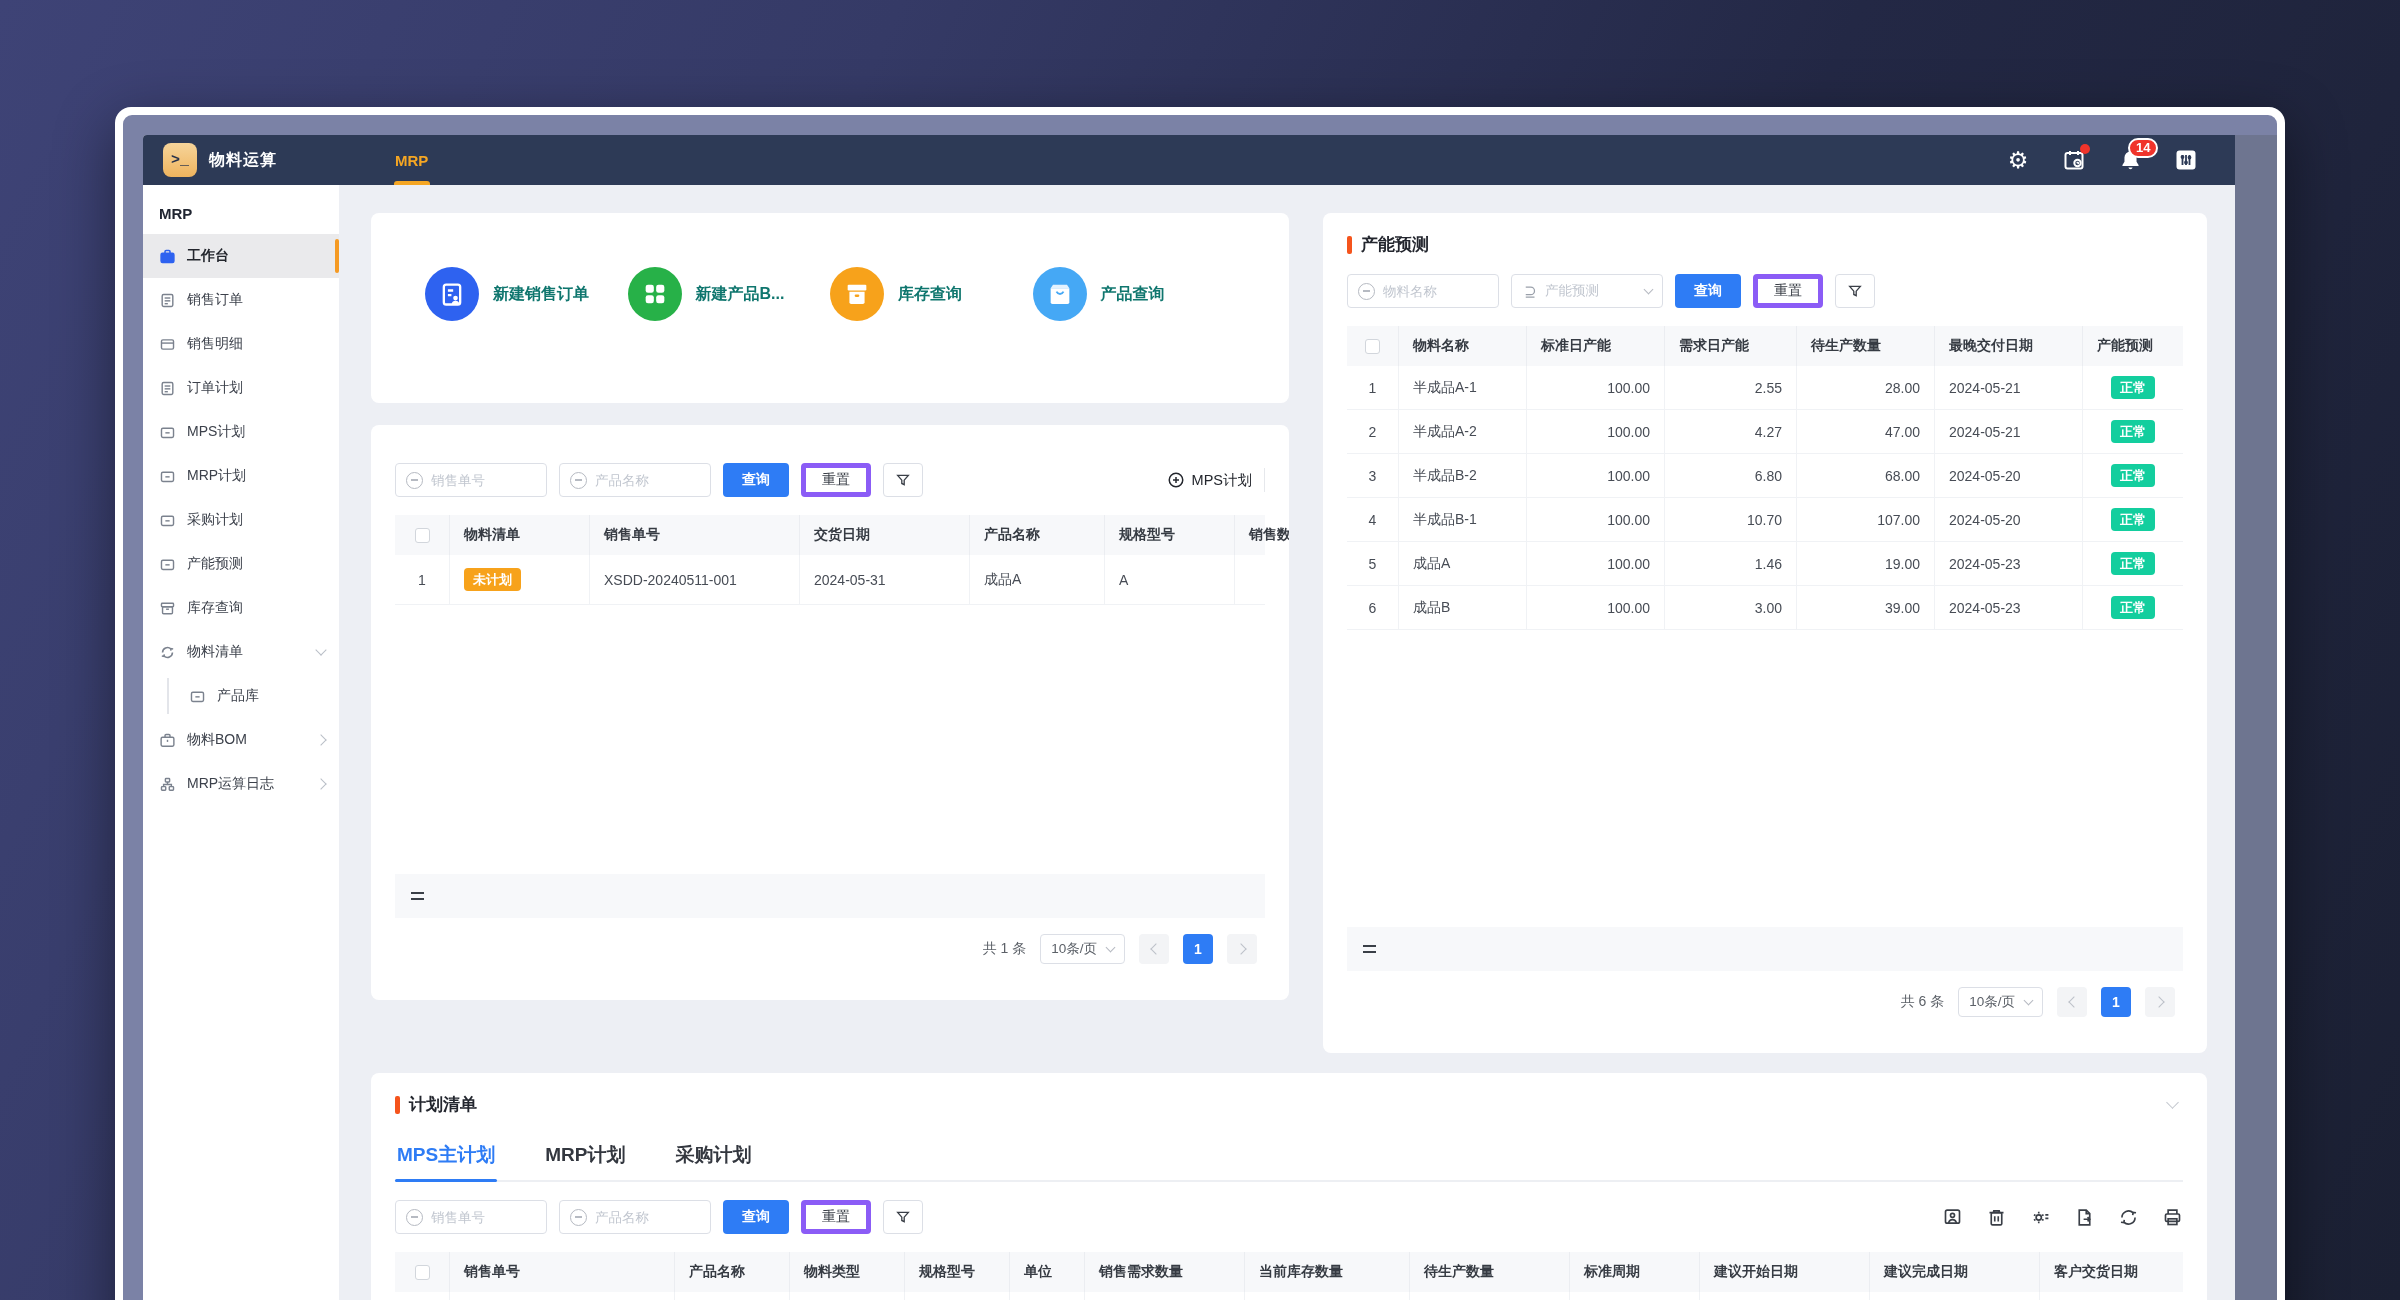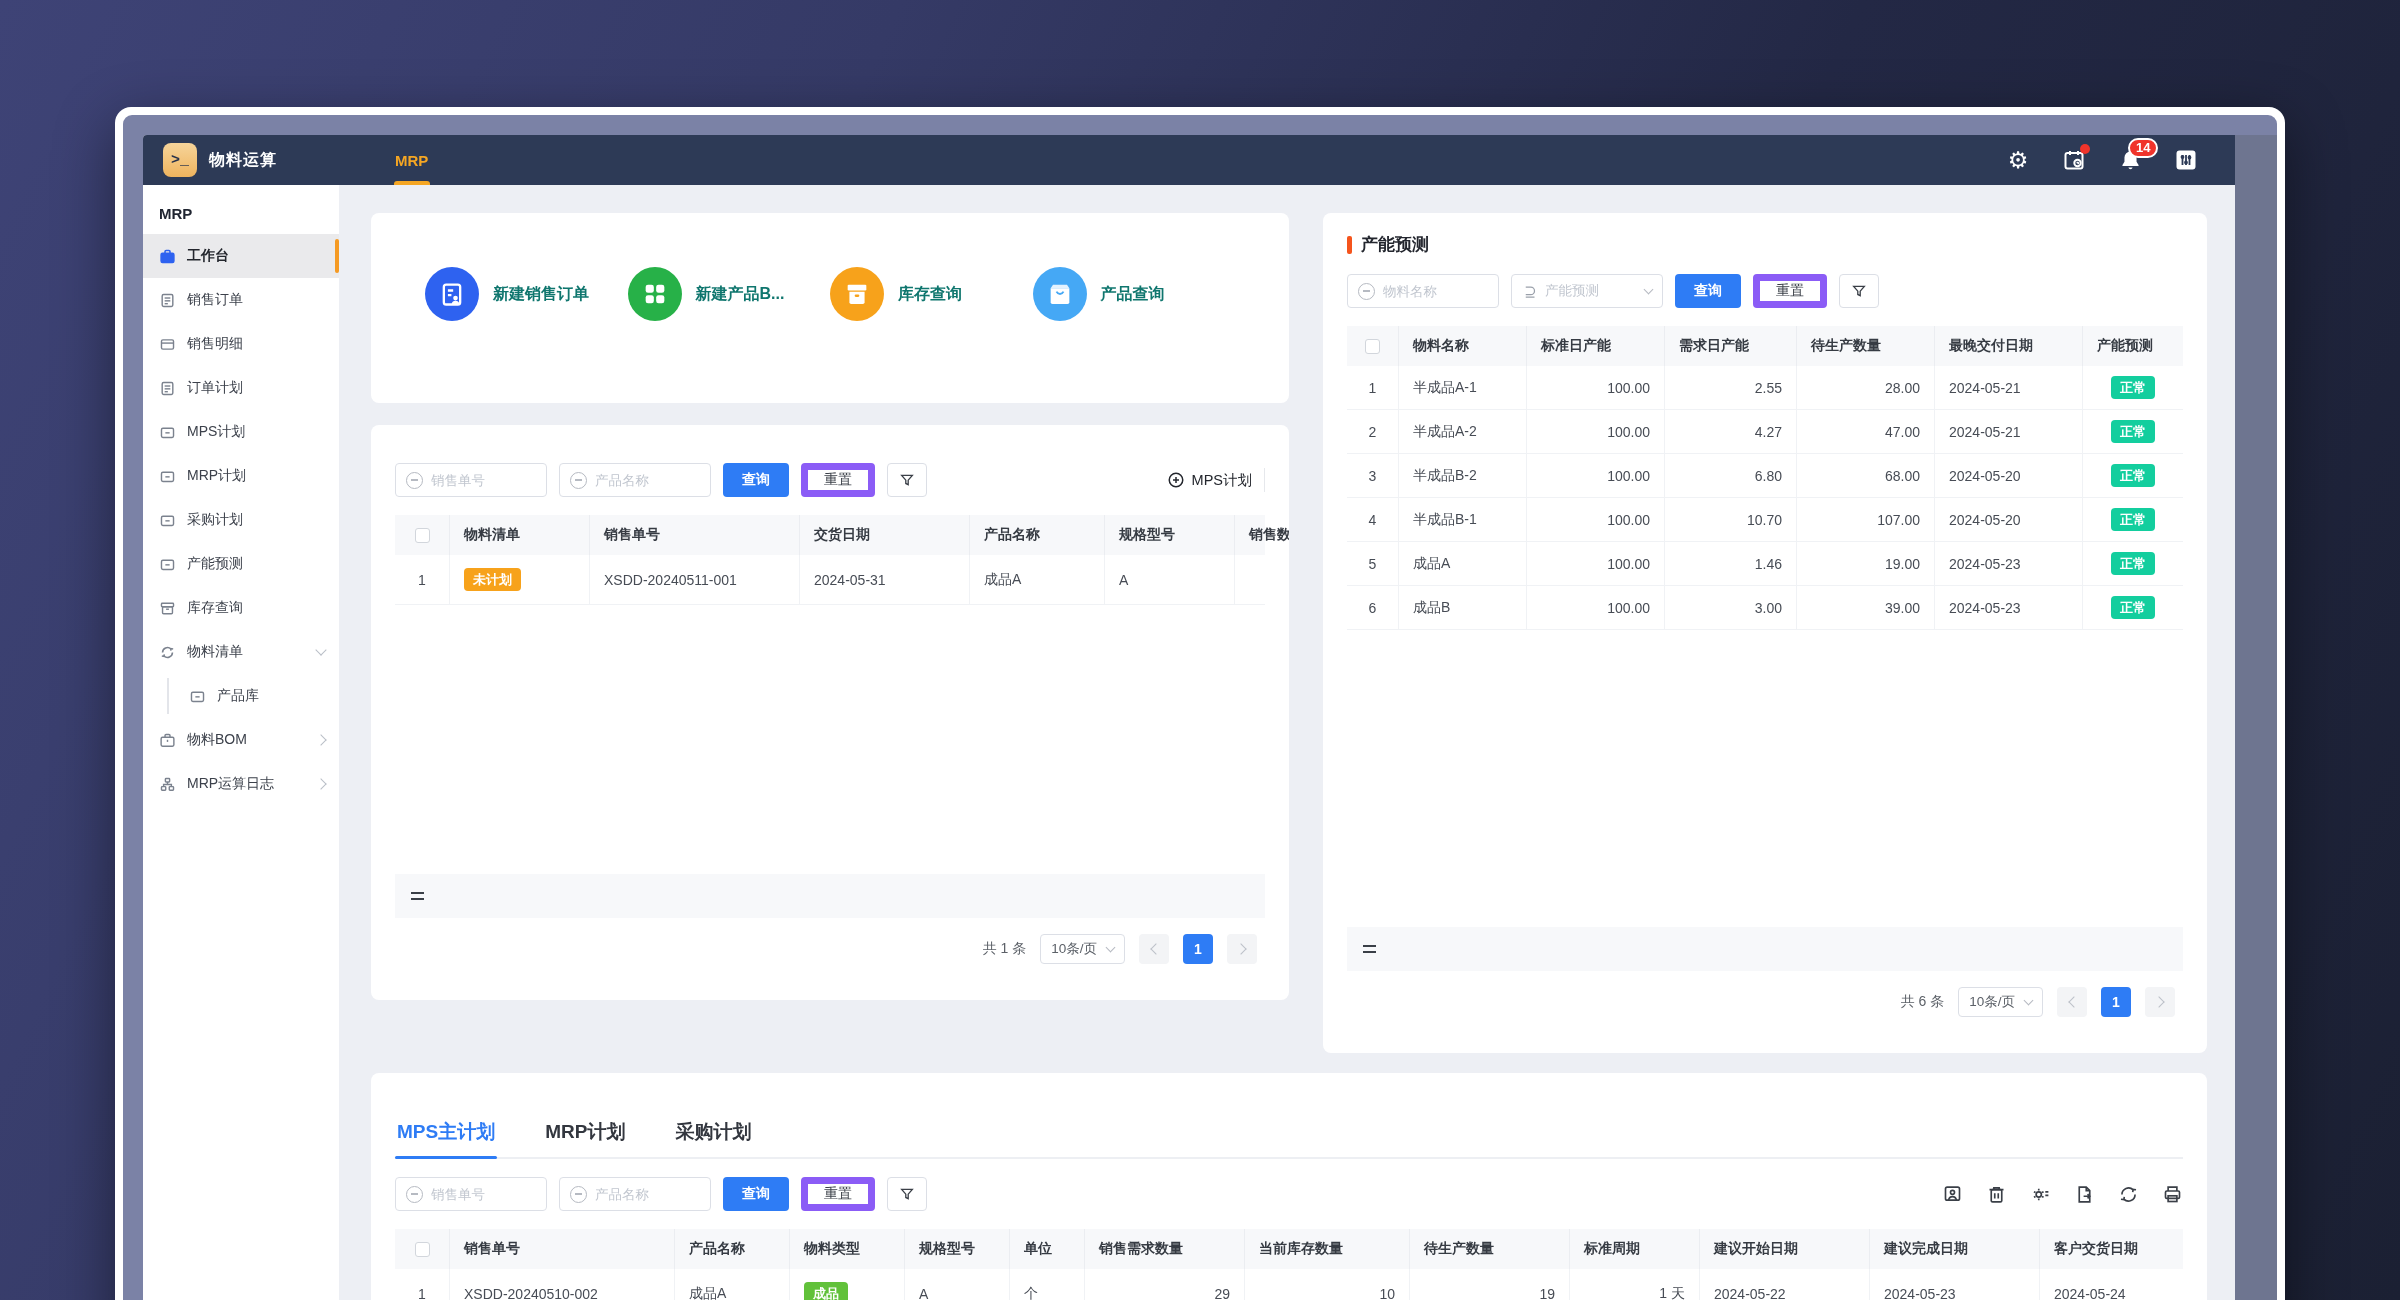--- a/index.html
+++ b/index.html
@@ -73,21 +73,21 @@
   .inp input { border:none; outline:none; width:100%; font-size:13.5px; color:#333; background:transparent;
     font-family:"Liberation Sans","DejaVu Sans",sans-serif; }
   .inp input::placeholder { color:#c1c6cf; }
   .pfx-circle { width:17px; height:17px; border:1.4px solid #b6bac2; border-radius:50%; flex-shrink:0;
     display:flex; align-items:center; justify-content:center; }
   .pfx-circle::after { content:""; width:7px; height:2px; background:#b6bac2; }
   .sel-text { font-size:13.5px; color:#c1c6cf; flex:1; }
   .sel-chev { width:7px; height:7px; border-right:1.5px solid #b6bac2; border-bottom:1.5px solid #b6bac2; transform:rotate(45deg); margin-top:-3px; }
   .btn { height:34px; border-radius:4px; font-size:14px; display:flex; align-items:center; justify-content:center; cursor:pointer; }
   .btn-primary { background:#2e7cf5; color:#fff; padding:0 19px; font-weight:bold; }
-  .btn-plain { background:#fff; border:7px solid #8b5cf6; color:#3a3f47; padding:0 16px; }
+  .btn-plain { background:#fff; border:5px solid #8b5cf6; color:#3a3f47; padding:0 16px; }
   .btn-sq { width:40px; background:#fff; border:1px solid #dcdfe6; color:#3a3f47; }
   .link-btn { display:flex; align-items:center; gap:7px; font-size:14.5px; color:#23262d; cursor:pointer; white-space:nowrap; }
   .v-div { width:1px; height:24px; background:#e6e8ec; }
 
   
   .tbl { margin-top:18px; }
   .t-head { display:flex; background:#f7f8fa; height:40px; }
   .t-row { display:flex; background:#fff; height:50px; border-bottom:1px solid #f0f2f5; }
   .t-cell { display:flex; align-items:center; padding:0 14px; font-size:14px; color:#474c55;
     border-right:1px solid #f0f2f5; flex-shrink:0; overflow:hidden; white-space:nowrap; }
@@ -549,20 +549,25 @@
                   </div>
                 <div class="pag-cur">1</div>
                 <div class="pag-btn">
                     <span class="a rightA"></span>
                   </div>
               </div>
             </div>
           </div>
 
           <div class="card card-pad plan-card">
+            <div class="section-title plan-head">
+              <span class="s-bar"></span>
+              <span class="s-text">计划清单</span>
+              <span class="collapse-chev"></span>
+            </div>
             <div class="tabs">
               <div class="tab active">MPS主计划</div>
               <div class="tab">MRP计划</div>
               <div class="tab">采购计划</div>
             </div>
             <div class="filter-row">
               <div class="inp">
                 <span class="pfx-circle"></span>
                 <input placeholder="销售单号" style="">
               </div>

